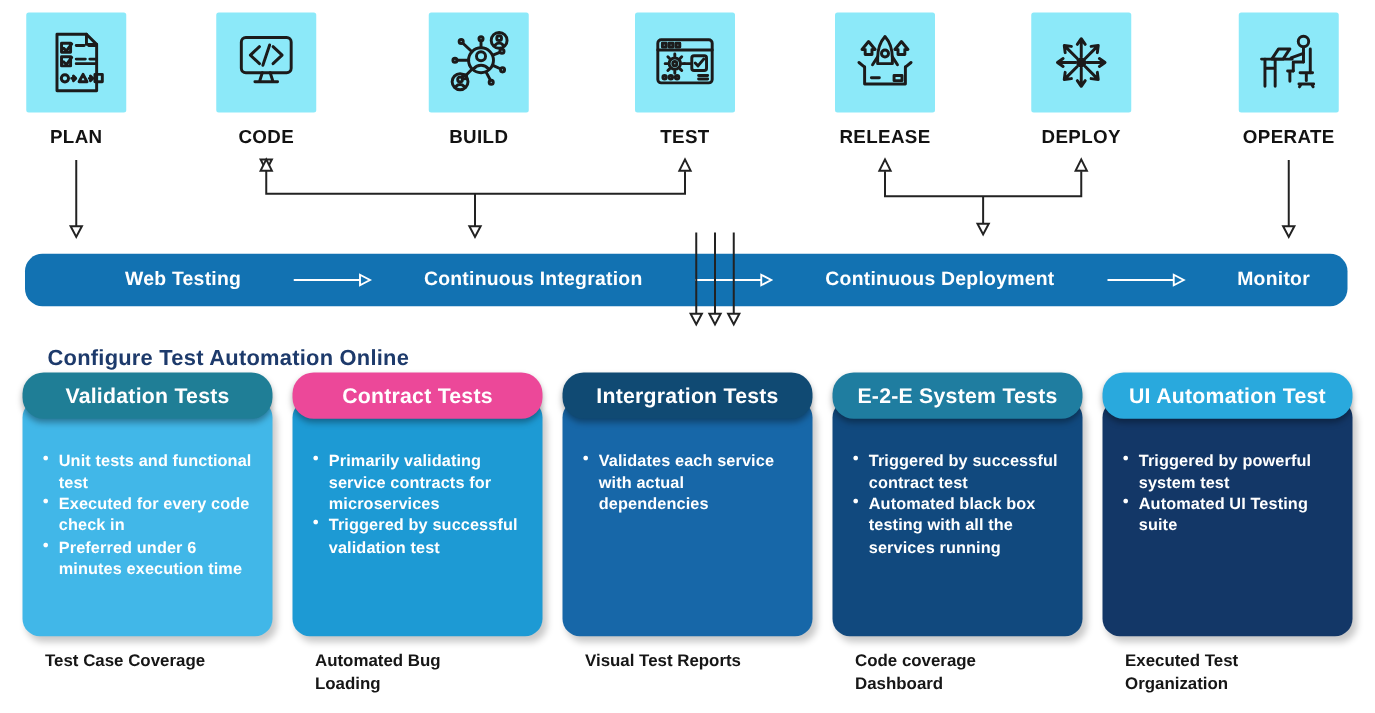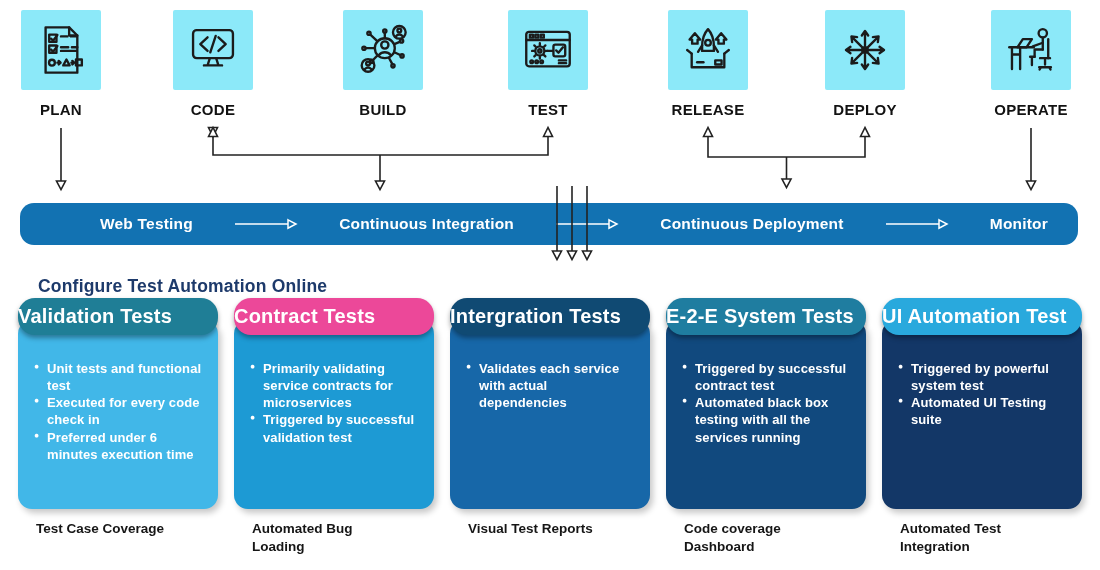--- a/index.html
+++ b/index.html
@@ -27,21 +27,21 @@
     white-space:nowrap; }
   .flow-arrow { flex:0 0 auto; }
 
   
   .section-heading { position:absolute; left:38px; top:276px; font-size:17.5px;
     font-weight:800; letter-spacing:0.2px; }
 
   
   .card { position:absolute; top:298px; width:200px; }
   .card-header { position:relative; z-index:3; height:37px; line-height:37px;
-    border-radius:17px; color:#ffffff; font-size:20px;
+    border-radius:17px; text-align:center; color:#ffffff; font-size:17px;
     font-weight:bold; letter-spacing:0.2px; box-shadow:0 3px 5px rgba(0,0,0,0.35); }
   .card-body { position:relative; z-index:2; margin-top:-15px; height:189px;
     border-radius:14px; padding:40px 12px 10px 16px;
     box-shadow:3px 4px 6px rgba(0,0,0,0.22); }
   .card-body ul { list-style:none; }
   .card-body li { position:relative; padding-left:13px; color:#ffffff;
     font-size:13px; font-weight:600; line-height:1.32; letter-spacing:0.1px; }
   .card-body li::before { content:"\25CF"; position:absolute; left:0; top:1px;
     font-size:8.5px; }
   .card-caption { position:absolute; top:222px; left:18px; width:152px;
@@ -291,16 +291,16 @@
   </div>
 
   <div class="card" style="left:882px">
     <div class="card-header" style="background: rgb(41, 169, 221);">UI Automation Test</div>
     <div class="card-body" style="background: rgb(19, 55, 103);">
       <ul>
         <li>Triggered by powerful system test</li>
         <li>Automated UI Testing suite</li>
       </ul>
     </div>
-    <div class="card-caption">Automated Test Integration</div>
+    <div class="card-caption">Executed Test Organization</div>
   </div>
 
 </div>
 
 </body></html>

